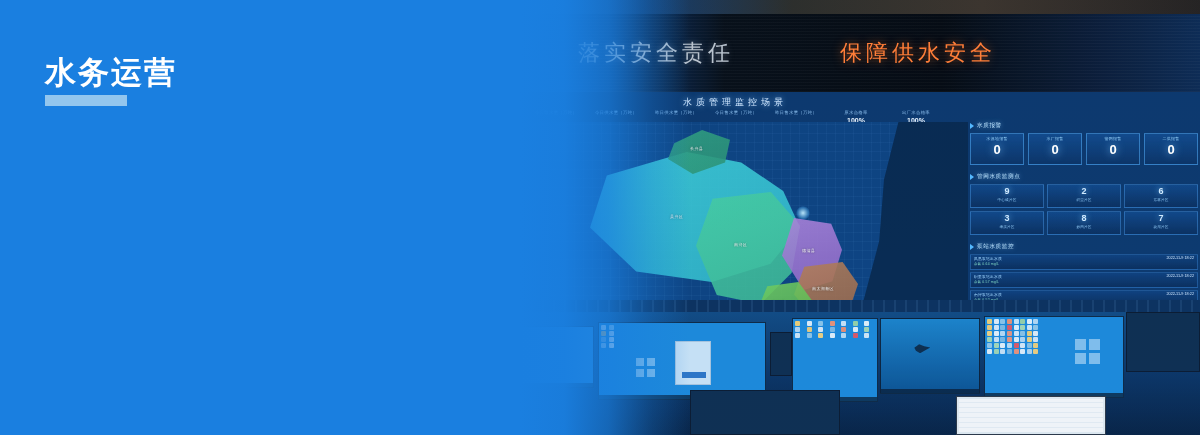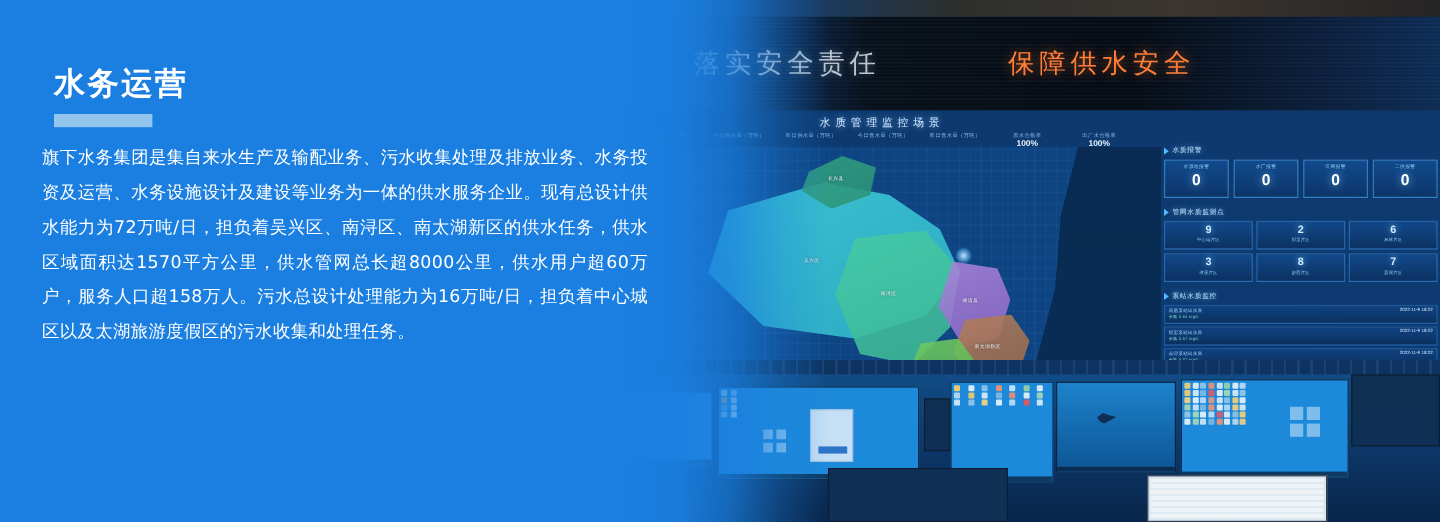--- a/index.html
+++ b/index.html
@@ -287,21 +287,21 @@
     background: linear-gradient(180deg, rgba(26,110,200,.10), rgba(20,90,175,.16));
     pointer-events: none; mix-blend-mode: screen; opacity:.5;
   }
 
   
   .left {
     position: absolute; top: 0; left: 0; width: 560px; height: 435px;
   }
   .title {
     position: absolute; left: 45px; top: 52px;
-    font-size: 26px; font-weight: 700; color: #ffffff;
+    font-size: 31px; font-weight: 700; color: #ffffff;
     letter-spacing: 2px;
     font-family: "DejaVu Sans", "Liberation Sans", sans-serif;
   }
   .title-bar {
     position: absolute; left: 45px; top: 95px;
     width: 82px; height: 11px; background: #93c6ee;
   }
   .body-text {
     position: absolute; left: 35px; top: 118px; width: 505px;
     font-size: 14.5px; line-height: 29px; color: #ffffff;
@@ -596,16 +596,15 @@
   </div>
 
   <div class="photo-tint"></div>
   <div class="photo-fade"></div>
 
   <div class="left">
     <div class="title">水务运营</div>
 
     <div class="title-bar"></div>
 
-    <div class="body-text">旗下水务集团是集自来水生产及输配业务、污水收集处理及排放业务、水务投资及运营、水务设施设计及建设等业务为一体的供水服务企业。现有总设计供水能力为72万吨/日，担负着吴兴区、南浔区、南太湖新区的供水任务，供水区域面积达1570平方公里，供水管网总长超8000公里，供水用户超60万户，服务人口超158万人。污水总设计处理能力为16万吨/日，担负着中心城区以及太湖旅游度假区的污水收集和处理任务。</div>
   </div>
 
 </div>
 
 </body></html>

